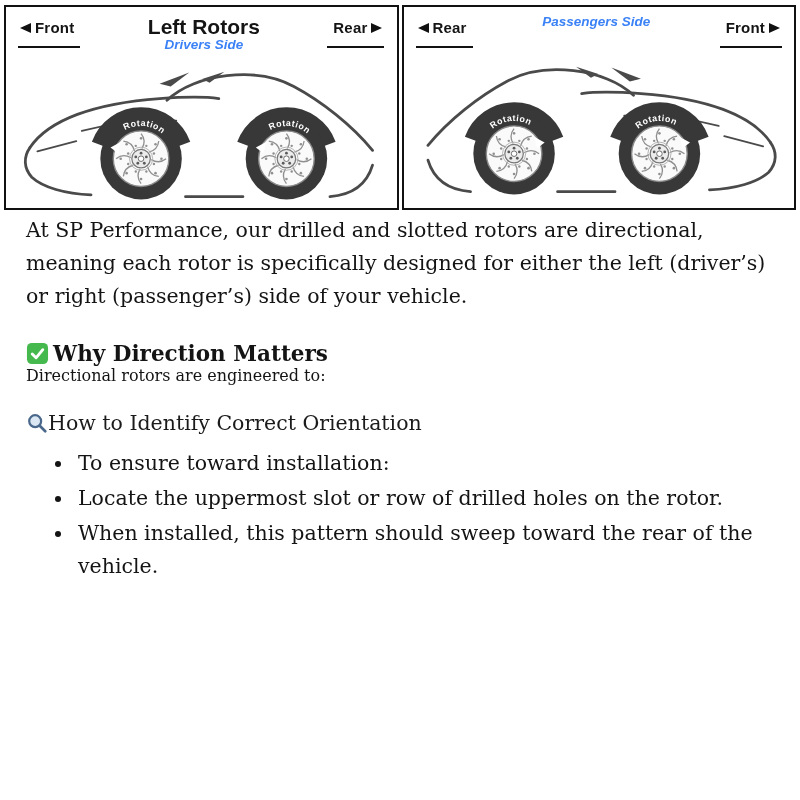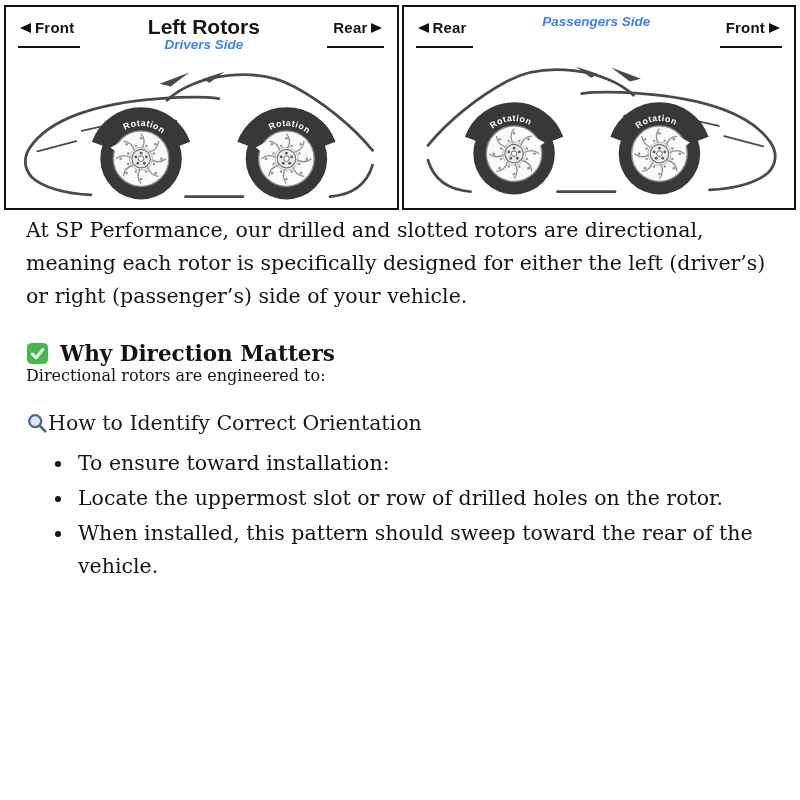--- a/index.html
+++ b/index.html
@@ -47,21 +47,21 @@
   .panel-title .s { font-family:"Liberation Sans",sans-serif; font-weight:bold; font-style:italic; font-size:13.5px; color:#3b82f6; }
   .car-svg { display:block; width:100%; height:150px; margin-top: 2px; }
 
   
   .article { padding: 0 26px; }
   .intro { margin-top: 4px; font-size: 20.5px; line-height: 1.62; }
   .h-bold {
     margin-top: 27px;
     font-size: 21.5px;
     font-weight: bold;
-    display: flex; align-items: center; gap: 11px;
+    display: flex; align-items: center; gap: 4px;
   }
   .h-plain {
     margin-top: 26px;
     font-size: 20.5px;
     font-weight: normal;
     display: flex; align-items: center; 
     color: #1b1b1b;
   }
   .lead { font-size: 16px; }
   ul { margin-top: 12px; padding-left: 48px; }

